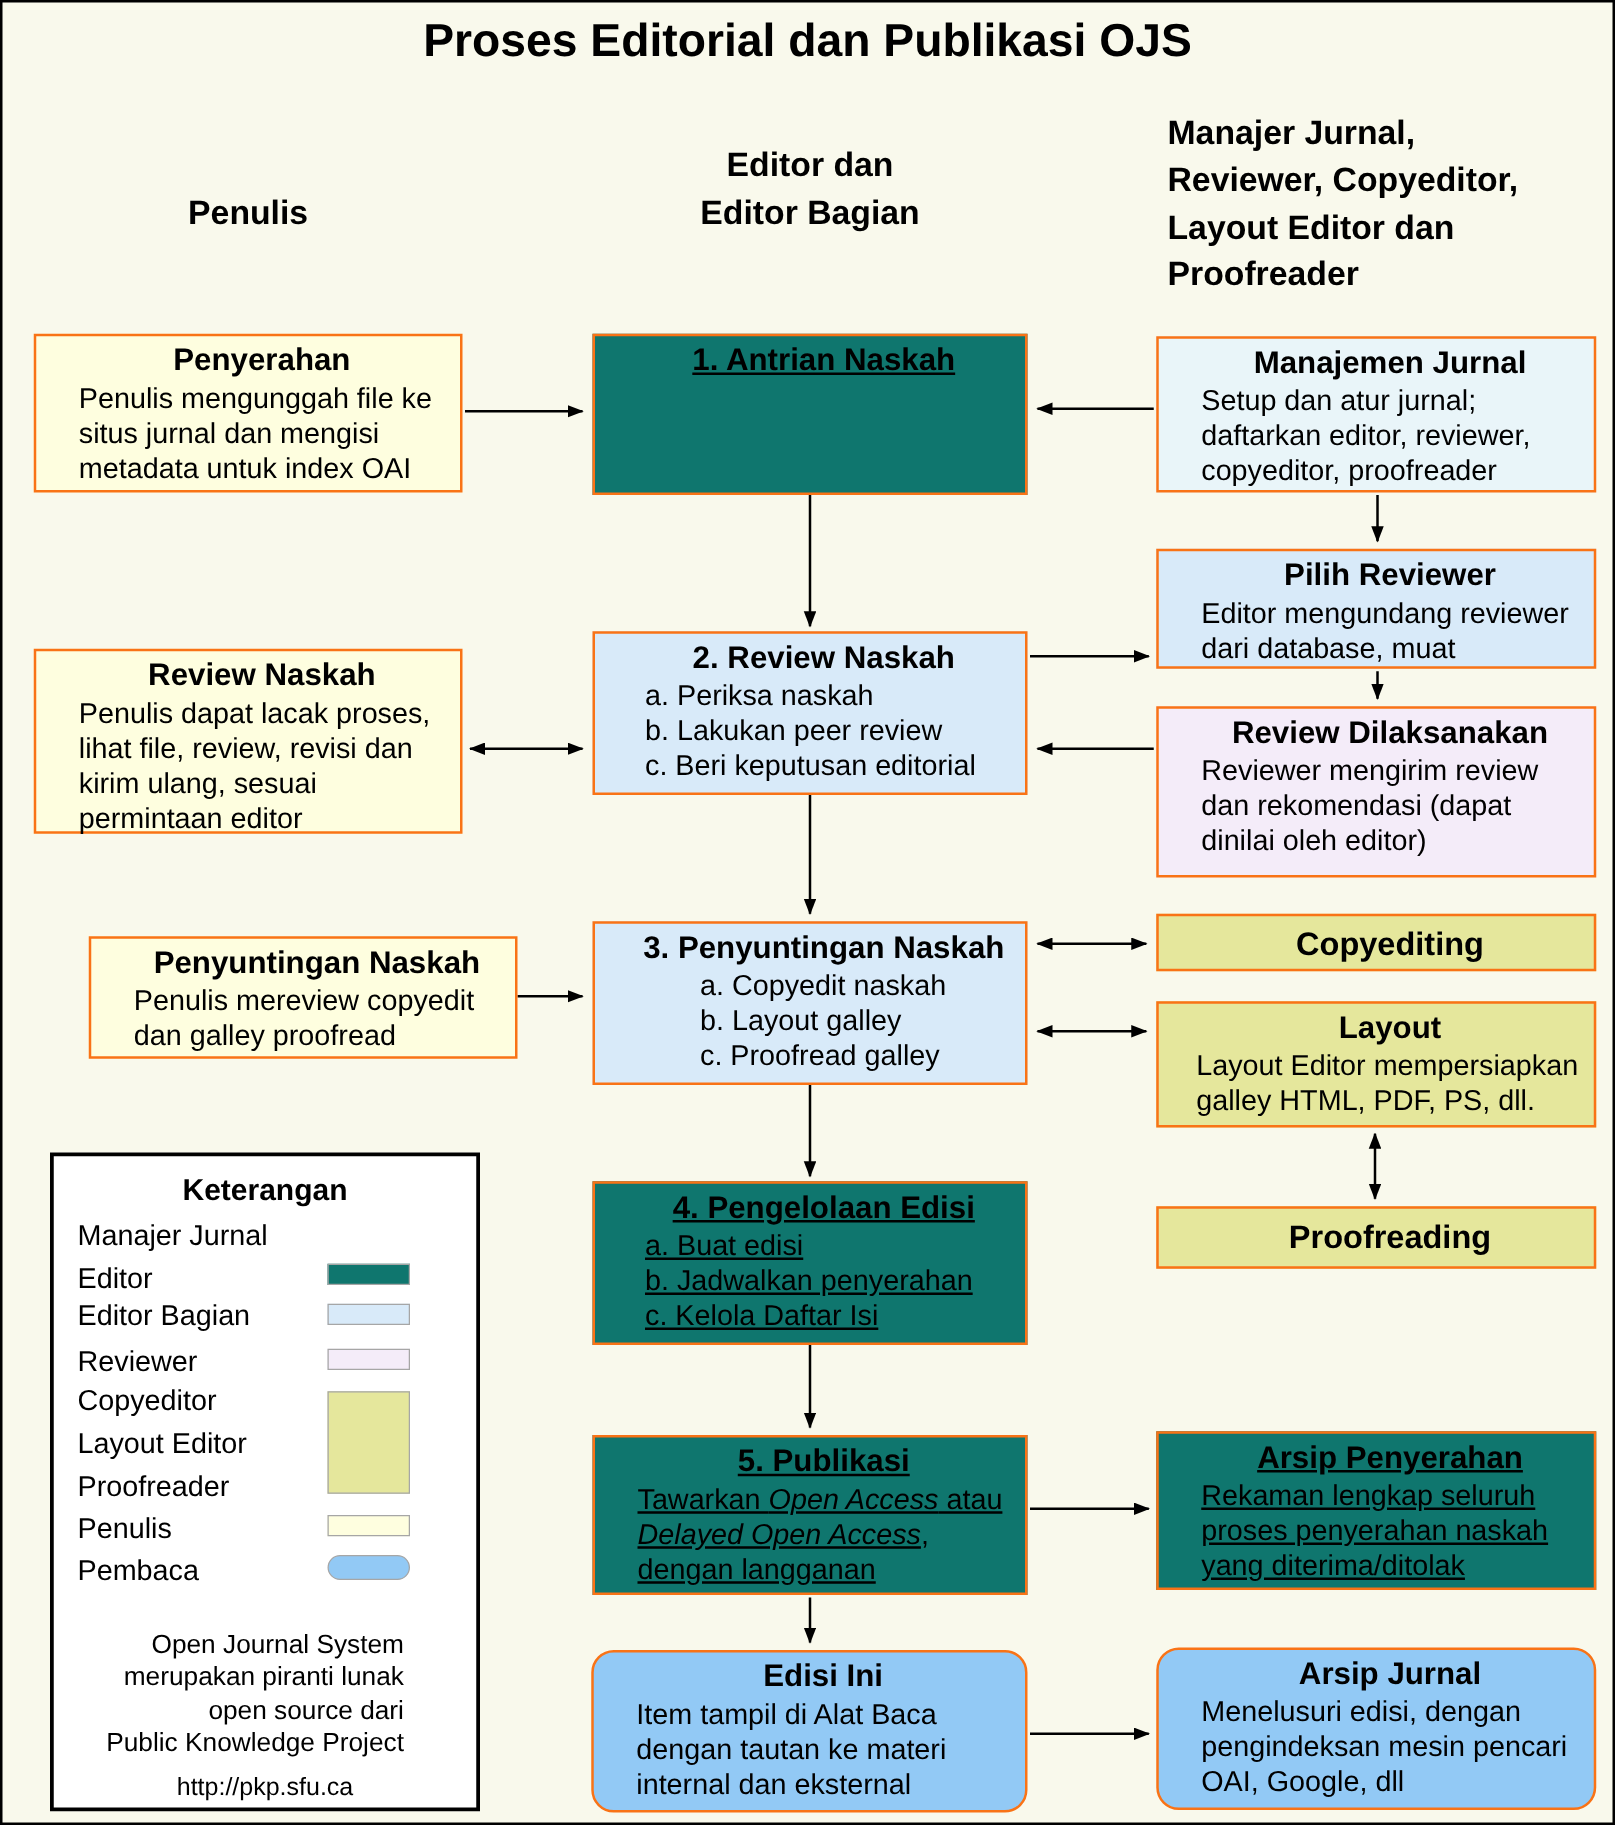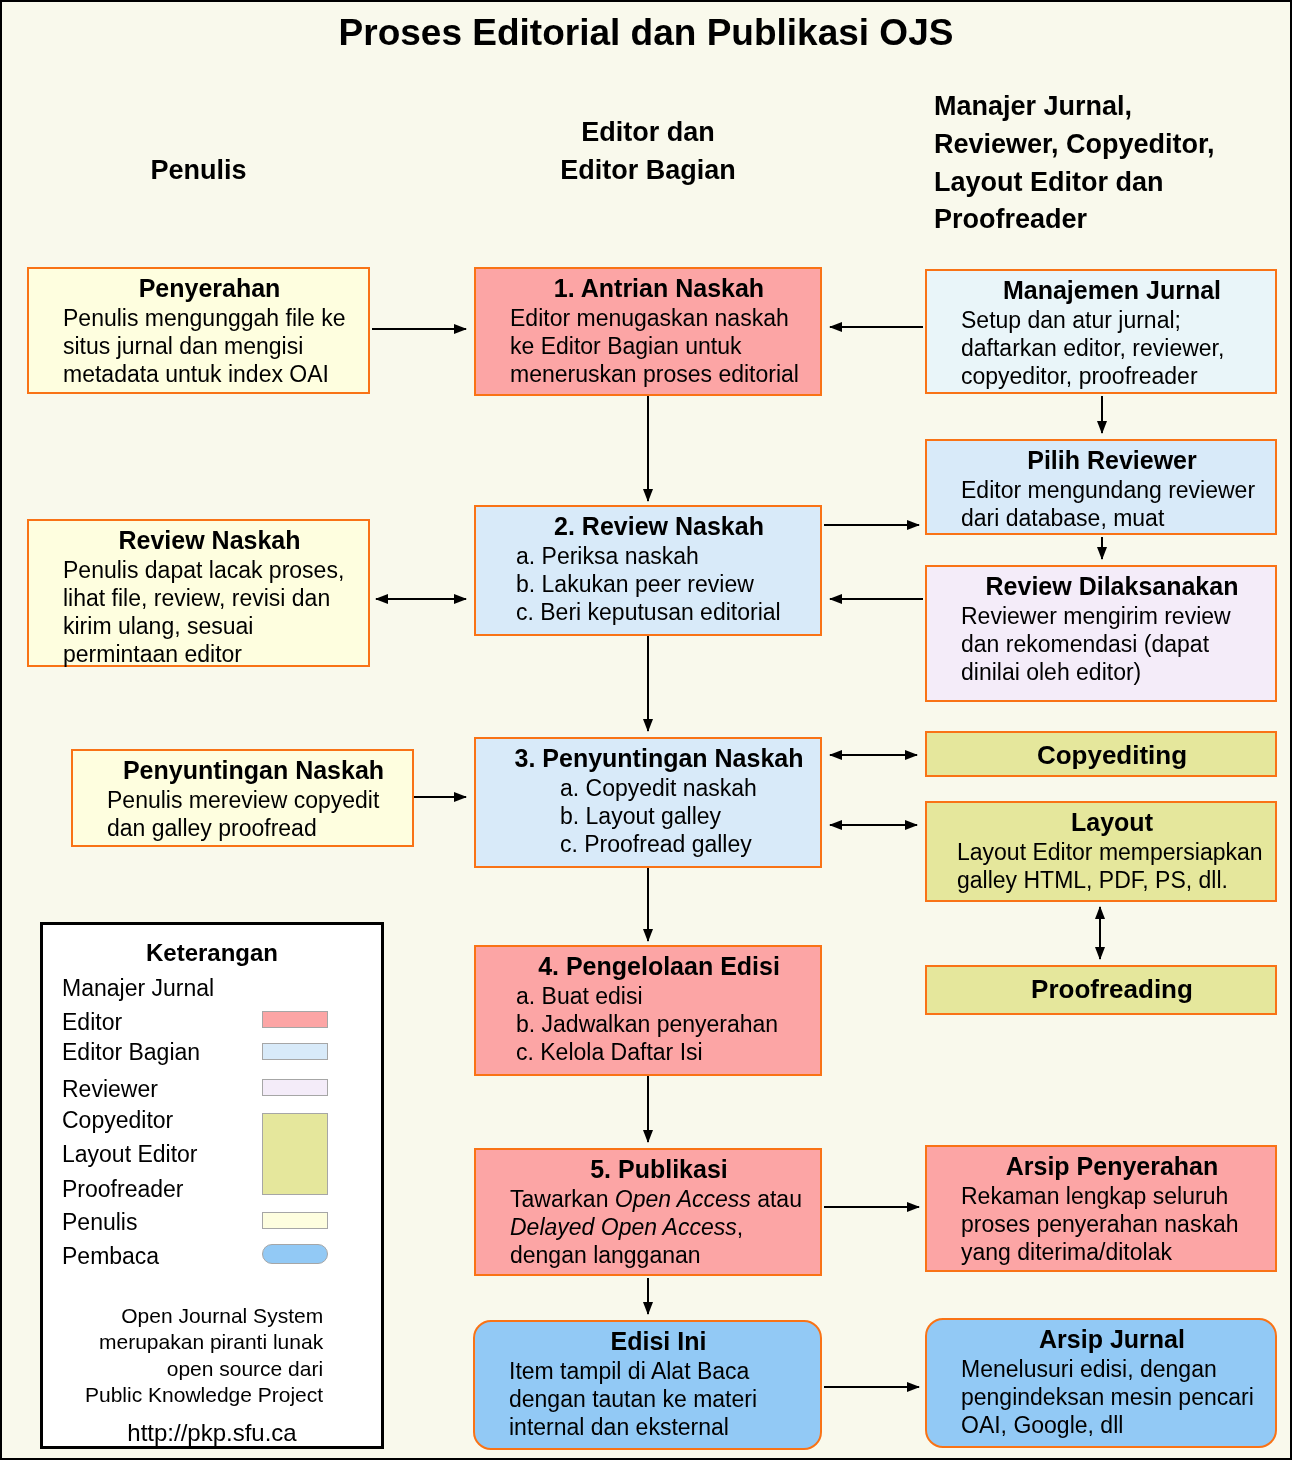--- a/index.html
+++ b/index.html
@@ -15,39 +15,39 @@
   .col-head.center { text-align:center; }
 
   .box { position:absolute; border:2px solid #f97316; box-sizing:border-box;padding-left:22px; }
   .box-title { font-weight:700; font-size:25px; text-align:center; padding-top:5px; line-height:1.15; }
   .box-body { font-size:23px; line-height:1.22; padding:1px 8px 4px 12px; white-space:pre-line; }
   .box-body.list { padding-left:18px; }
   .box-body.list-indent { padding-left:62px; }
   .box-title.solo { padding-top:8px; font-size:26px; }
 
   .c-penulis      { background:#FEFEDF; }
-  .c-editor       { background:#fca5a5; }
+  .c-editor       { background:#0f766e;text-decoration:underline; }
   .c-editorbagian { background:#D8EAF9; }
   .c-manajer      { background:#E9F5F9; }
   .c-reviewer     { background:#F4ECF9; }
   .c-team         { background:#E5E79C; }
   .c-pembaca      { background:#92C9F5;border-radius:18px; }
 
   .arrows { position:absolute; top:0; left:0; width:1292px; height:1460px; pointer-events:none; }
   .arrows line { stroke:#000; stroke-width:2; }
 
   .legend { position:absolute; left:38px; top:920px; width:344px; height:527px;
     background:#FFFFFF; border:3px solid #000; box-sizing:border-box; }
   .legend-title { position:absolute; top:14px; left:0; width:100%; text-align:center;
     font-size:24px; font-weight:700; }
   .lg-label { position:absolute; left:19px; font-size:23px; }
   .lg-swatch { position:absolute; left:219px; width:66px; height:17px;
     border:1px solid #A6A6A6; box-sizing:border-box; }
   .legend-note { position:absolute; top:378px; left:42px; font-size:21px; line-height:1.26; white-space:pre-line;text-align:right; }
-  .legend-url { position:absolute; top:494px; left:0; width:100%; text-align:center; font-size:24px; }
+  .legend-url { position:absolute; top:494px; left:0; width:100%; text-align:center; font-size:20px; }
 </style>
 </head>
 <body>
 
 <div class="canvas">
 
   <svg class="arrows" viewBox="0 0 1292 1460">
     <defs>
       <marker id="mE" markerWidth="14" markerHeight="12" refX="12" refY="5" orient="auto" markerUnits="userSpaceOnUse">
         <path d="M0,0 L13,5 L0,10 Z" fill="#000"></path>
@@ -87,23 +87,20 @@
 Proofreader</div>
 
   <div class="box c-penulis" style="left:25px; top:265px; width:343px; height:127px;">
     <div class="box-title">Penyerahan</div>
     <div class="box-body">Penulis mengunggah file ke
 situs jurnal dan mengisi
 metadata untuk index OAI</div>
   </div>
   <div class="box c-editor" style="left:472px; top:265px; width:348px; height:129px;">
     <div class="box-title">1. Antrian Naskah</div>
-    <div class="box-body">Editor menugaskan naskah
-ke Editor Bagian untuk
-meneruskan proses editorial</div>
   </div>
   <div class="box c-manajer" style="left:923px; top:267px; width:352px; height:125px;">
     <div class="box-title">Manajemen Jurnal</div>
     <div class="box-body">Setup dan atur jurnal;
 daftarkan editor, reviewer,
 copyeditor, proofreader</div>
   </div>
 
   <div class="box c-penulis" style="left:25px; top:517px; width:343px; height:148px;">
     <div class="box-title">Review Naskah</div>

